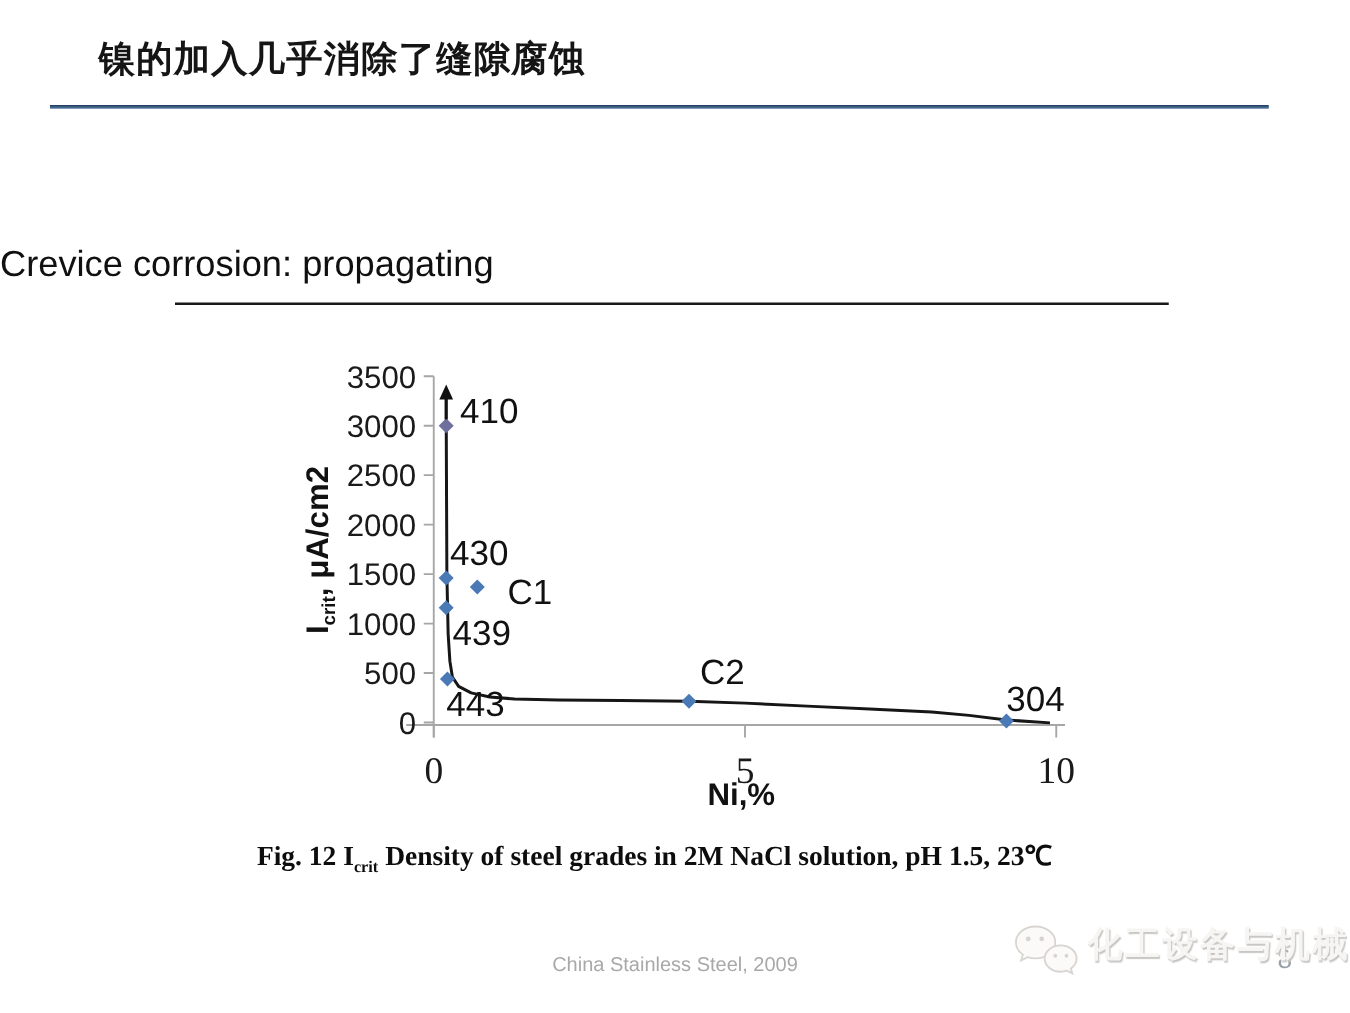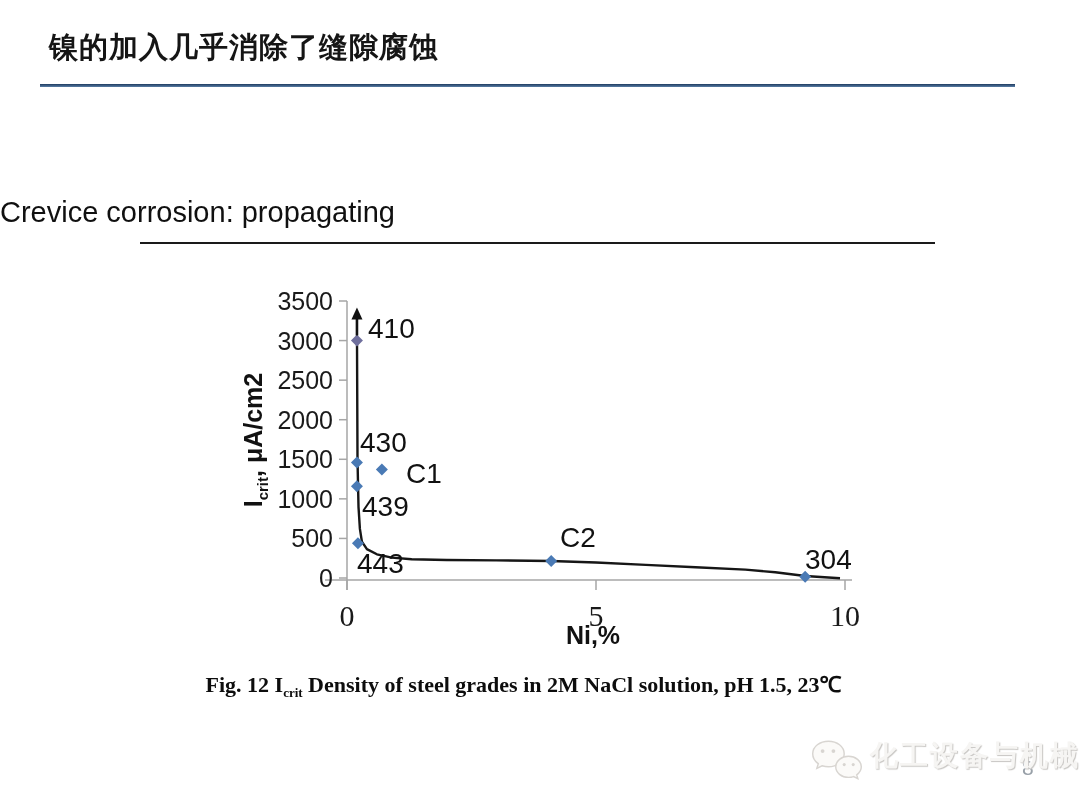--- a/index.html
+++ b/index.html
@@ -1,18 +1,18 @@
 <!DOCTYPE html>
 <html><head>
 <meta charset="utf-8">
 <style>
   html,body{margin:0;padding:0;background:#ffffff;}
   .slide{position:relative;width:1080px;height:810px;background:#ffffff;overflow:hidden;
          font-family:"Liberation Sans",sans-serif;}
-  .slide-title{position:absolute;left:49px;top:28px;font-family:"Liberation Serif",serif;
+  .slide-title{position:absolute;left:79px;top:28px;font-family:"Liberation Serif",serif;
                font-weight:bold;font-size:29px;color:#151515;letter-spacing:1px;}
   .title-rule{position:absolute;left:40px;top:84px;width:975px;height:3px;
               background:linear-gradient(#1d3a5f,#5b7fa6);}
   .fig-title{position:absolute;left:0;top:196px;width:1080px;text-align:left;
              font-size:29px;color:#101010;}
   .fig-title-rule{position:absolute;left:140px;top:242px;width:795px;height:2px;background:#1a1a1a;}
   #chart-svg{position:absolute;left:225px;top:270px;width:730px;height:390px;}
   .ytick{font-family:"Liberation Sans",sans-serif;font-size:25px;fill:#1a1a1a;}
   .xtick{font-family:"Liberation Serif",serif;font-size:30px;fill:#1a1a1a;}
   .axis-title{font-family:"Liberation Sans",sans-serif;font-size:25px;font-weight:bold;fill:#111;}
@@ -81,20 +81,21 @@
       <polygon points="357.956,537.1771428571428 363.956,543.1771428571428 357.956,549.1771428571428 351.956,543.1771428571428" fill="#4a7ab5"></polygon>
       <text x="357" y="573" class="pt-label">443</text>
       <polygon points="551.18,554.9842857142858 557.18,560.9842857142858 551.18,566.9842857142858 545.18,560.9842857142858" fill="#4a7ab5"></polygon>
       <text x="560" y="547" class="pt-label">C2</text>
       <polygon points="805.1599999999999,570.8128571428572 811.1599999999999,576.8128571428572 805.1599999999999,582.8128571428572 799.1599999999999,576.8128571428572" fill="#4a7ab5"></polygon>
       <text x="805" y="569" class="pt-label">304</text>
     </svg>
 
   <div class="caption"><span>Fig. 12 I</span><sub>crit</sub><span> Density of steel grades in 2M NaCl solution, pH 1.5, 23℃</span></div>
 
+  <div class="footer">China Stainless Steel, 2009</div>
 
   <div class="page-number">8</div>
 
   <div class="watermark">
     <svg class="wm-icon" viewBox="0 0 60 52">
       <g fill="#fbfaf8" stroke="#d8d5d1" stroke-width="1.6">
         <path d="M38 18c0-8-8-14-17.5-14S3 10 3 18c0 4.5 2.4 8.4 6.2 11l-1.6 5.2 5.8-2.9c2.2.7 4.6 1.1 7.1 1.1C30 32.4 38 26 38 18z"></path>
         <path d="M57 32.5c0-6.6-6.4-11.7-14.2-11.7S28.6 25.9 28.6 32.5 35 44.2 42.8 44.2c2 0 3.9-.3 5.6-.9l4.8 2.4-1.3-4.3c3.1-2.2 5.1-5.4 5.1-8.9z"></path>
       </g>
       <g fill="#d8d5d1">

